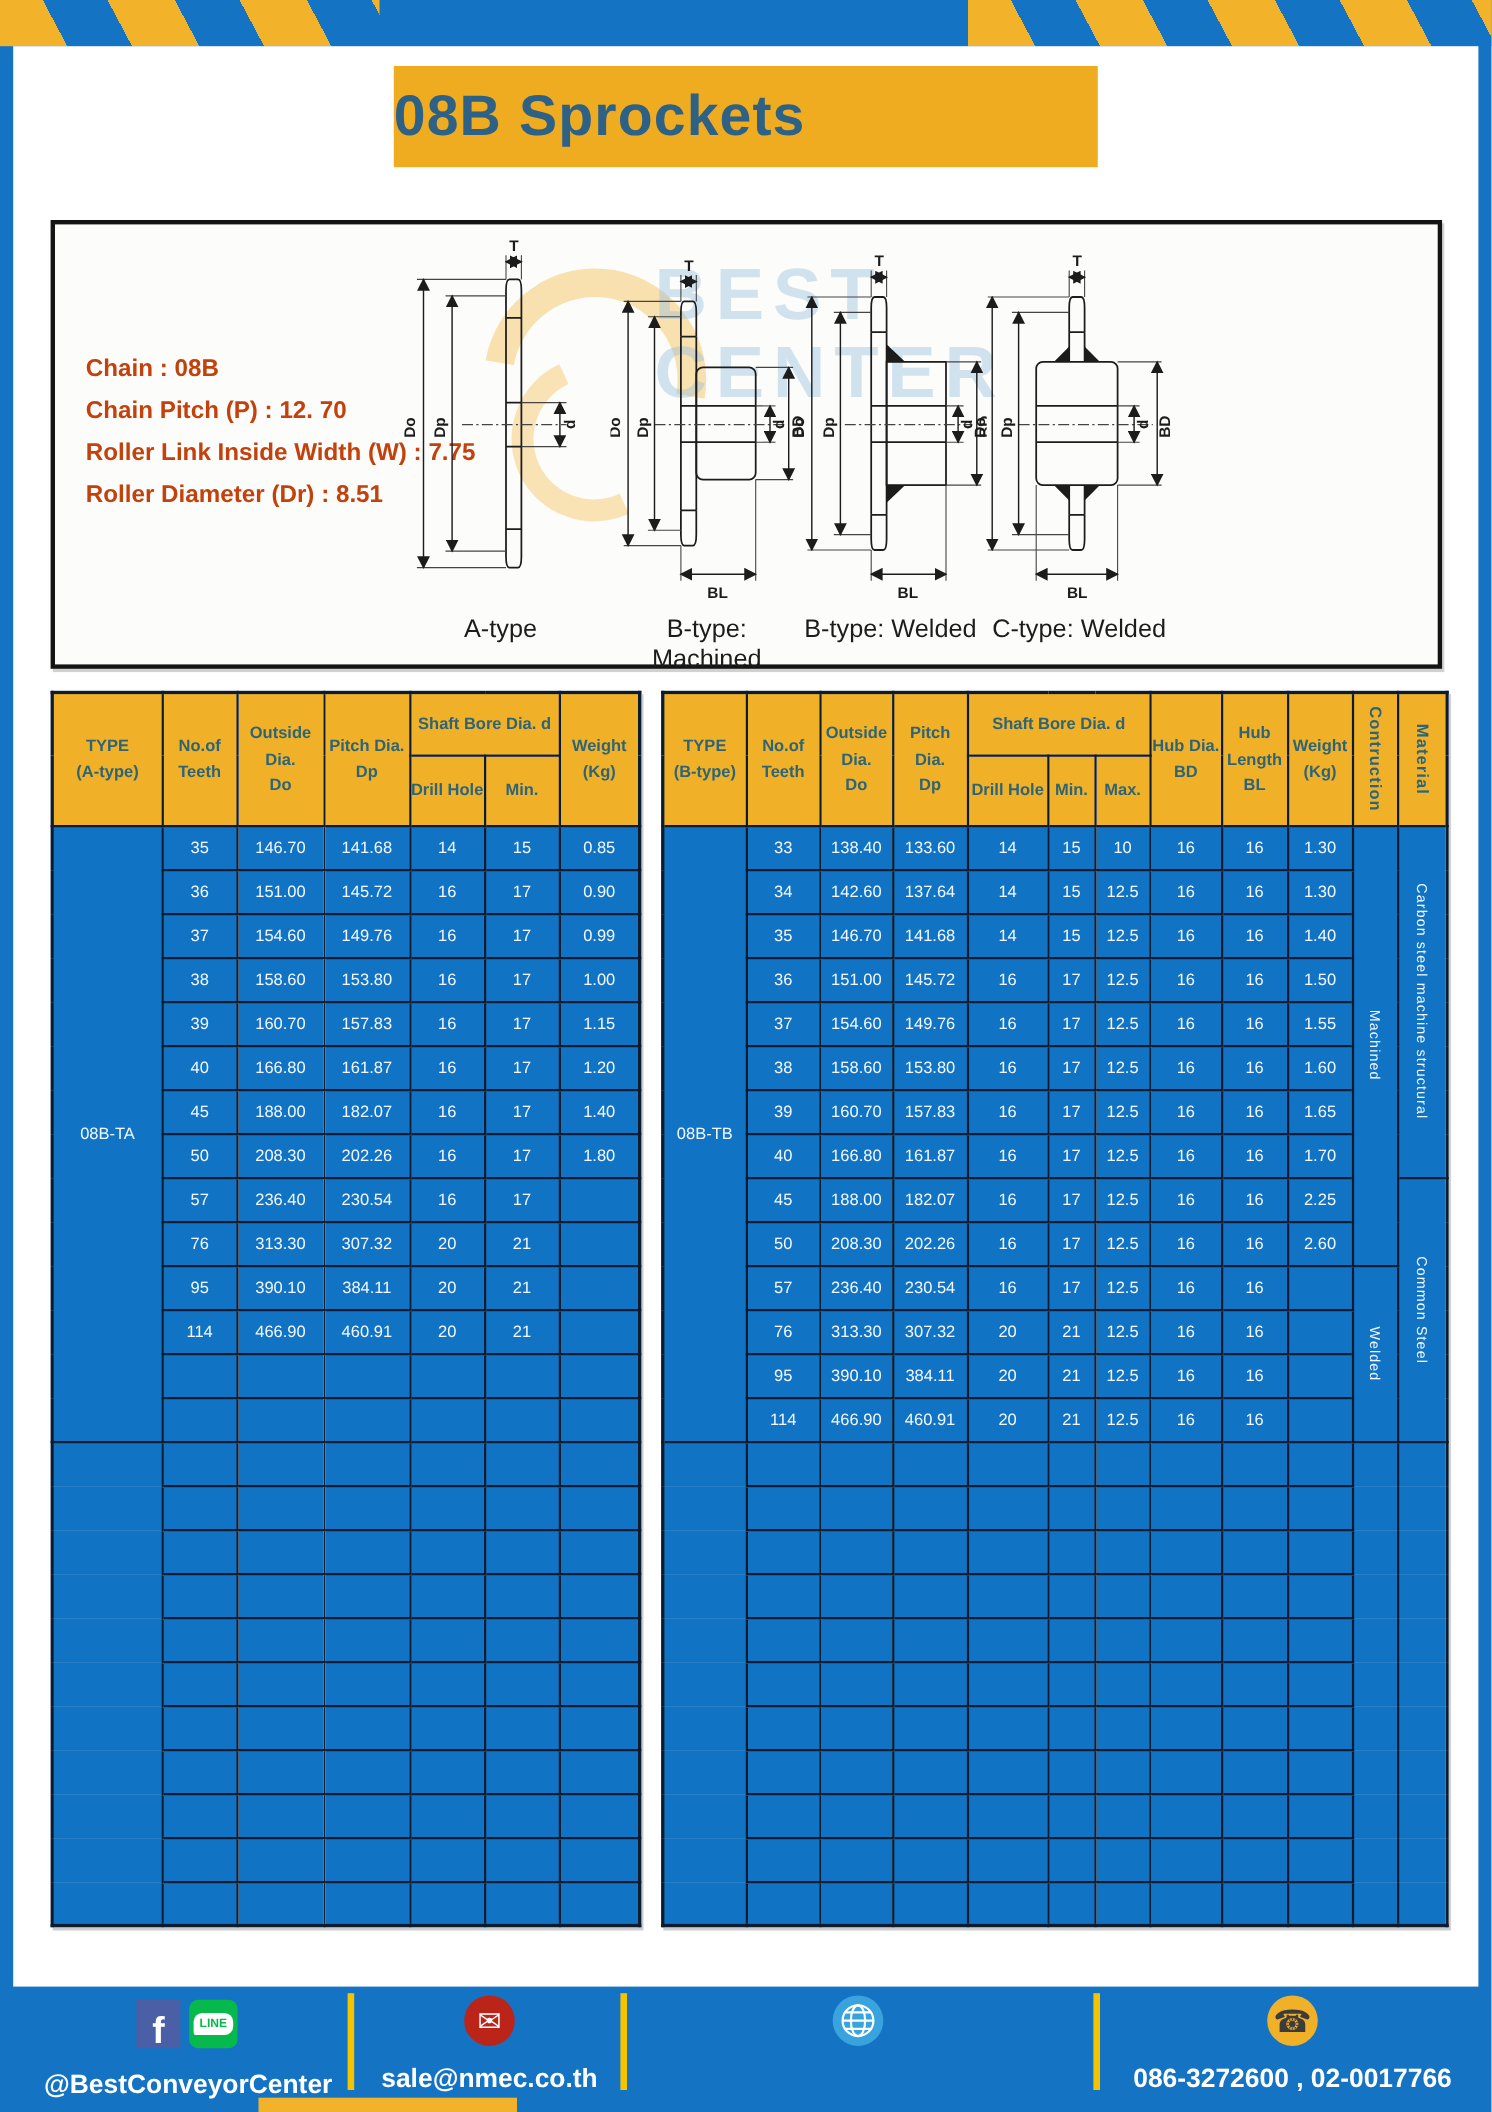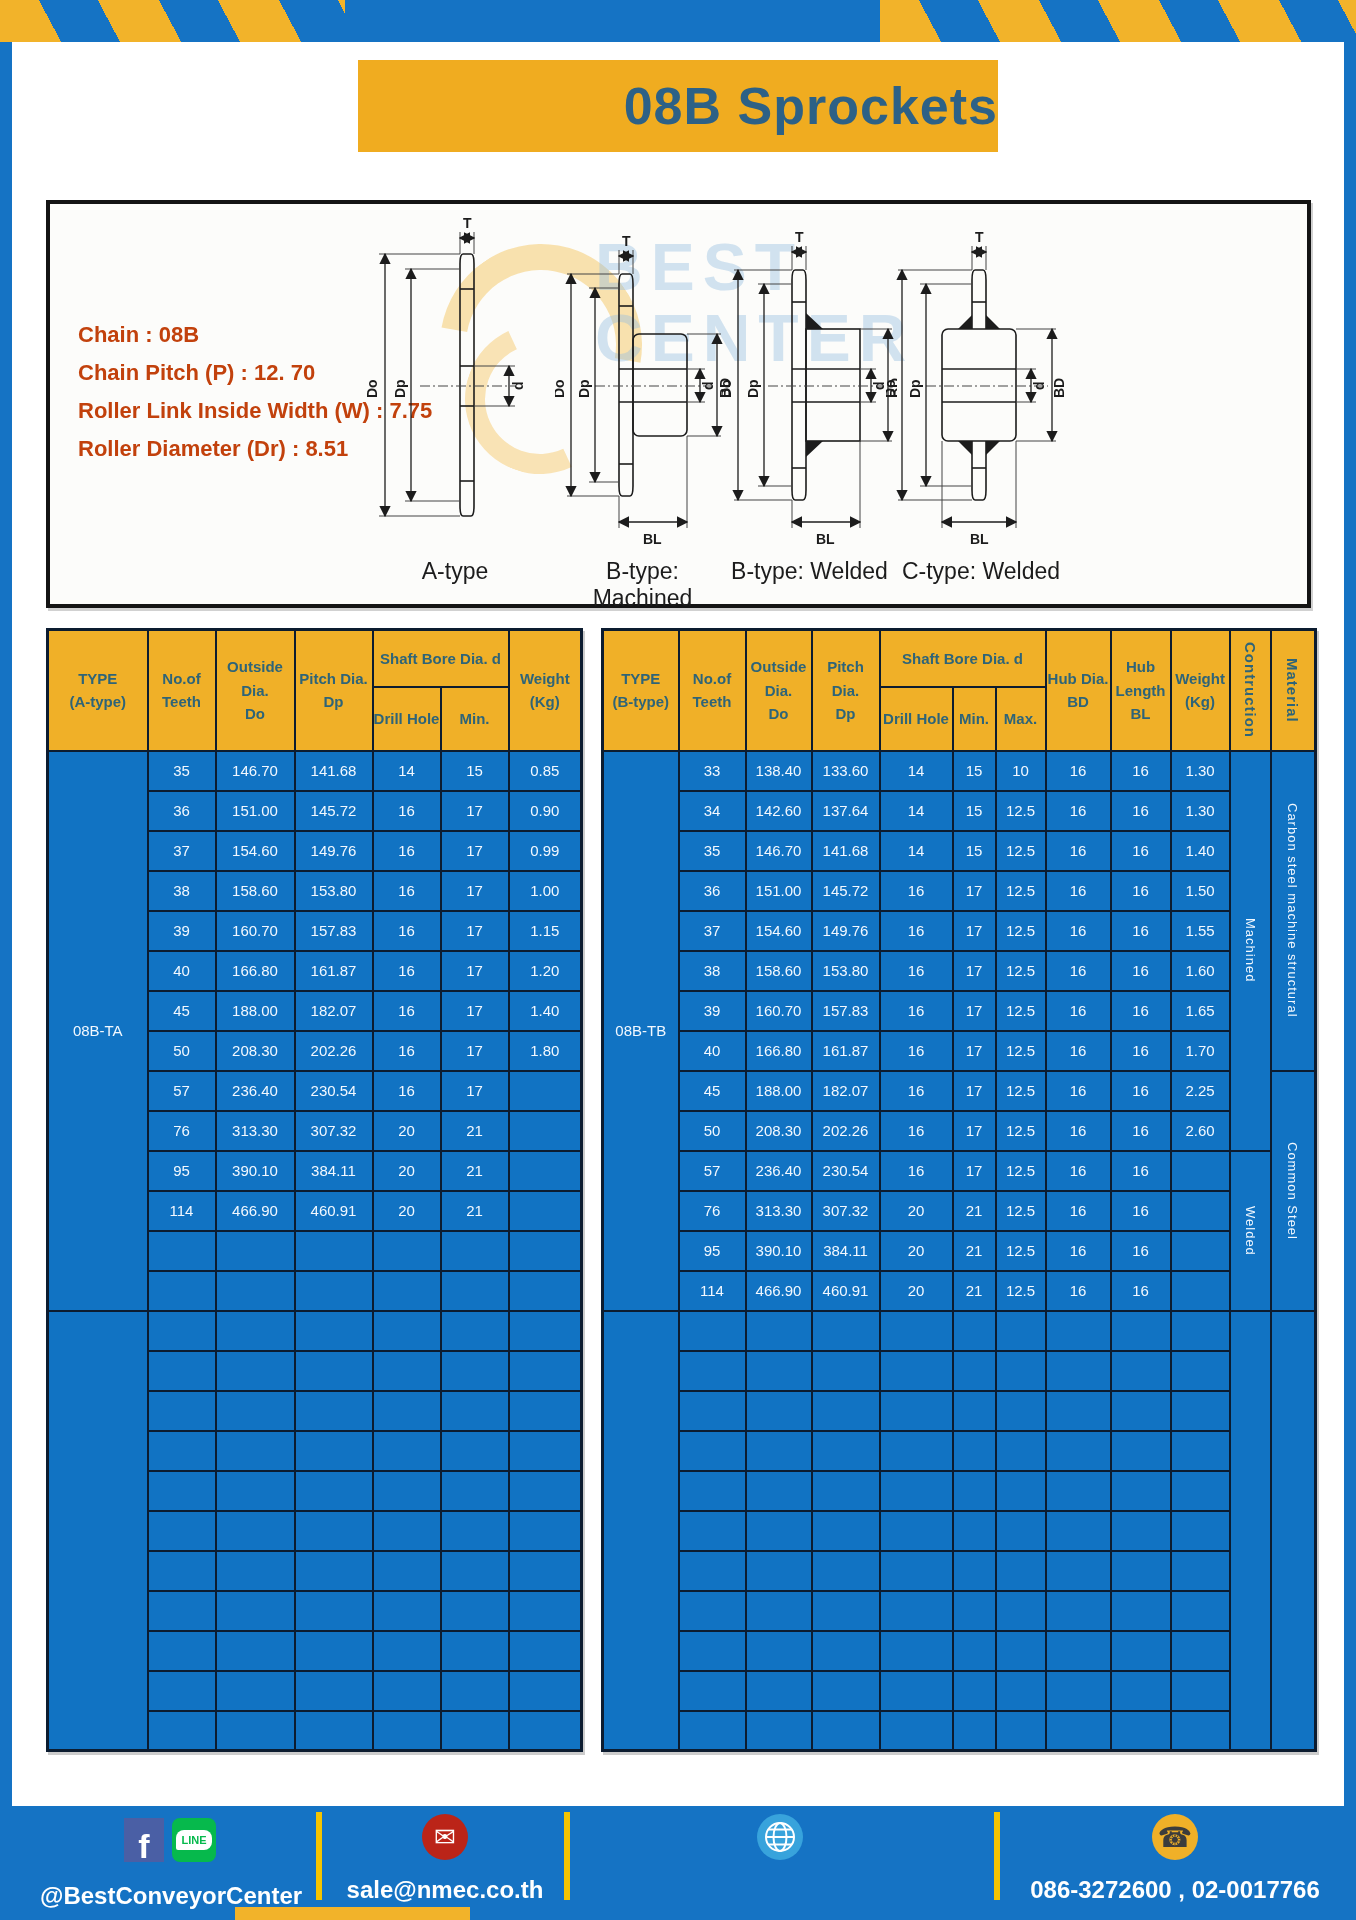--- a/index.html
+++ b/index.html
@@ -7,21 +7,21 @@
         font-family:"Liberation Sans",sans-serif;}
   
   .top-band{position:absolute;left:0;top:0;width:1356px;height:42px;background:#1573c4;}
   .stripes{position:absolute;top:0;height:42px;background:repeating-linear-gradient(62deg,#f2b32a 0 54px,#1573c4 54px 106px);}
   .stripes.left{left:0;width:345px;}
   .stripes.right{left:880px;width:476px;}
   
   .content{position:absolute;left:12px;top:42px;width:1332px;height:1764px;background:#ffffff;}
   
   .title-box{position:absolute;left:346px;top:18px;width:640px;height:92px;background:#f0ac20;
-             display:flex;align-items:center;justify-content:flex-end;}
+             display:flex;align-items:center;justify-content:flex-start;}
   .title-box .t{font-size:52px;font-weight:bold;color:#2d6186;letter-spacing:1px;}
   
   .diagram-box{position:absolute;left:34px;top:158px;width:1265px;height:408px;background:#fcfcfa;
                border:4px solid #141414;box-sizing:border-box;box-shadow:2px 3px 0 rgba(0,0,0,.18);}
   .specs{position:absolute;left:28px;top:112px;color:#c2410c;font-size:22px;font-weight:bold;line-height:38px;white-space:nowrap;}
   .wm-text{position:absolute;left:545px;top:28px;width:520px;font-size:66px;font-weight:bold;
            color:rgba(150,190,225,.42);letter-spacing:8px;line-height:1.08;pointer-events:none;}
   .wm-swoosh{position:absolute;left:390px;top:40px;width:150px;height:150px;border:26px solid rgba(244,188,70,.42);
              border-radius:50%;border-left-color:transparent;border-bottom-color:transparent;transform:rotate(-35deg);}
   .wm-swoosh2{position:absolute;left:415px;top:120px;width:110px;height:110px;border:20px solid rgba(244,188,70,.38);

